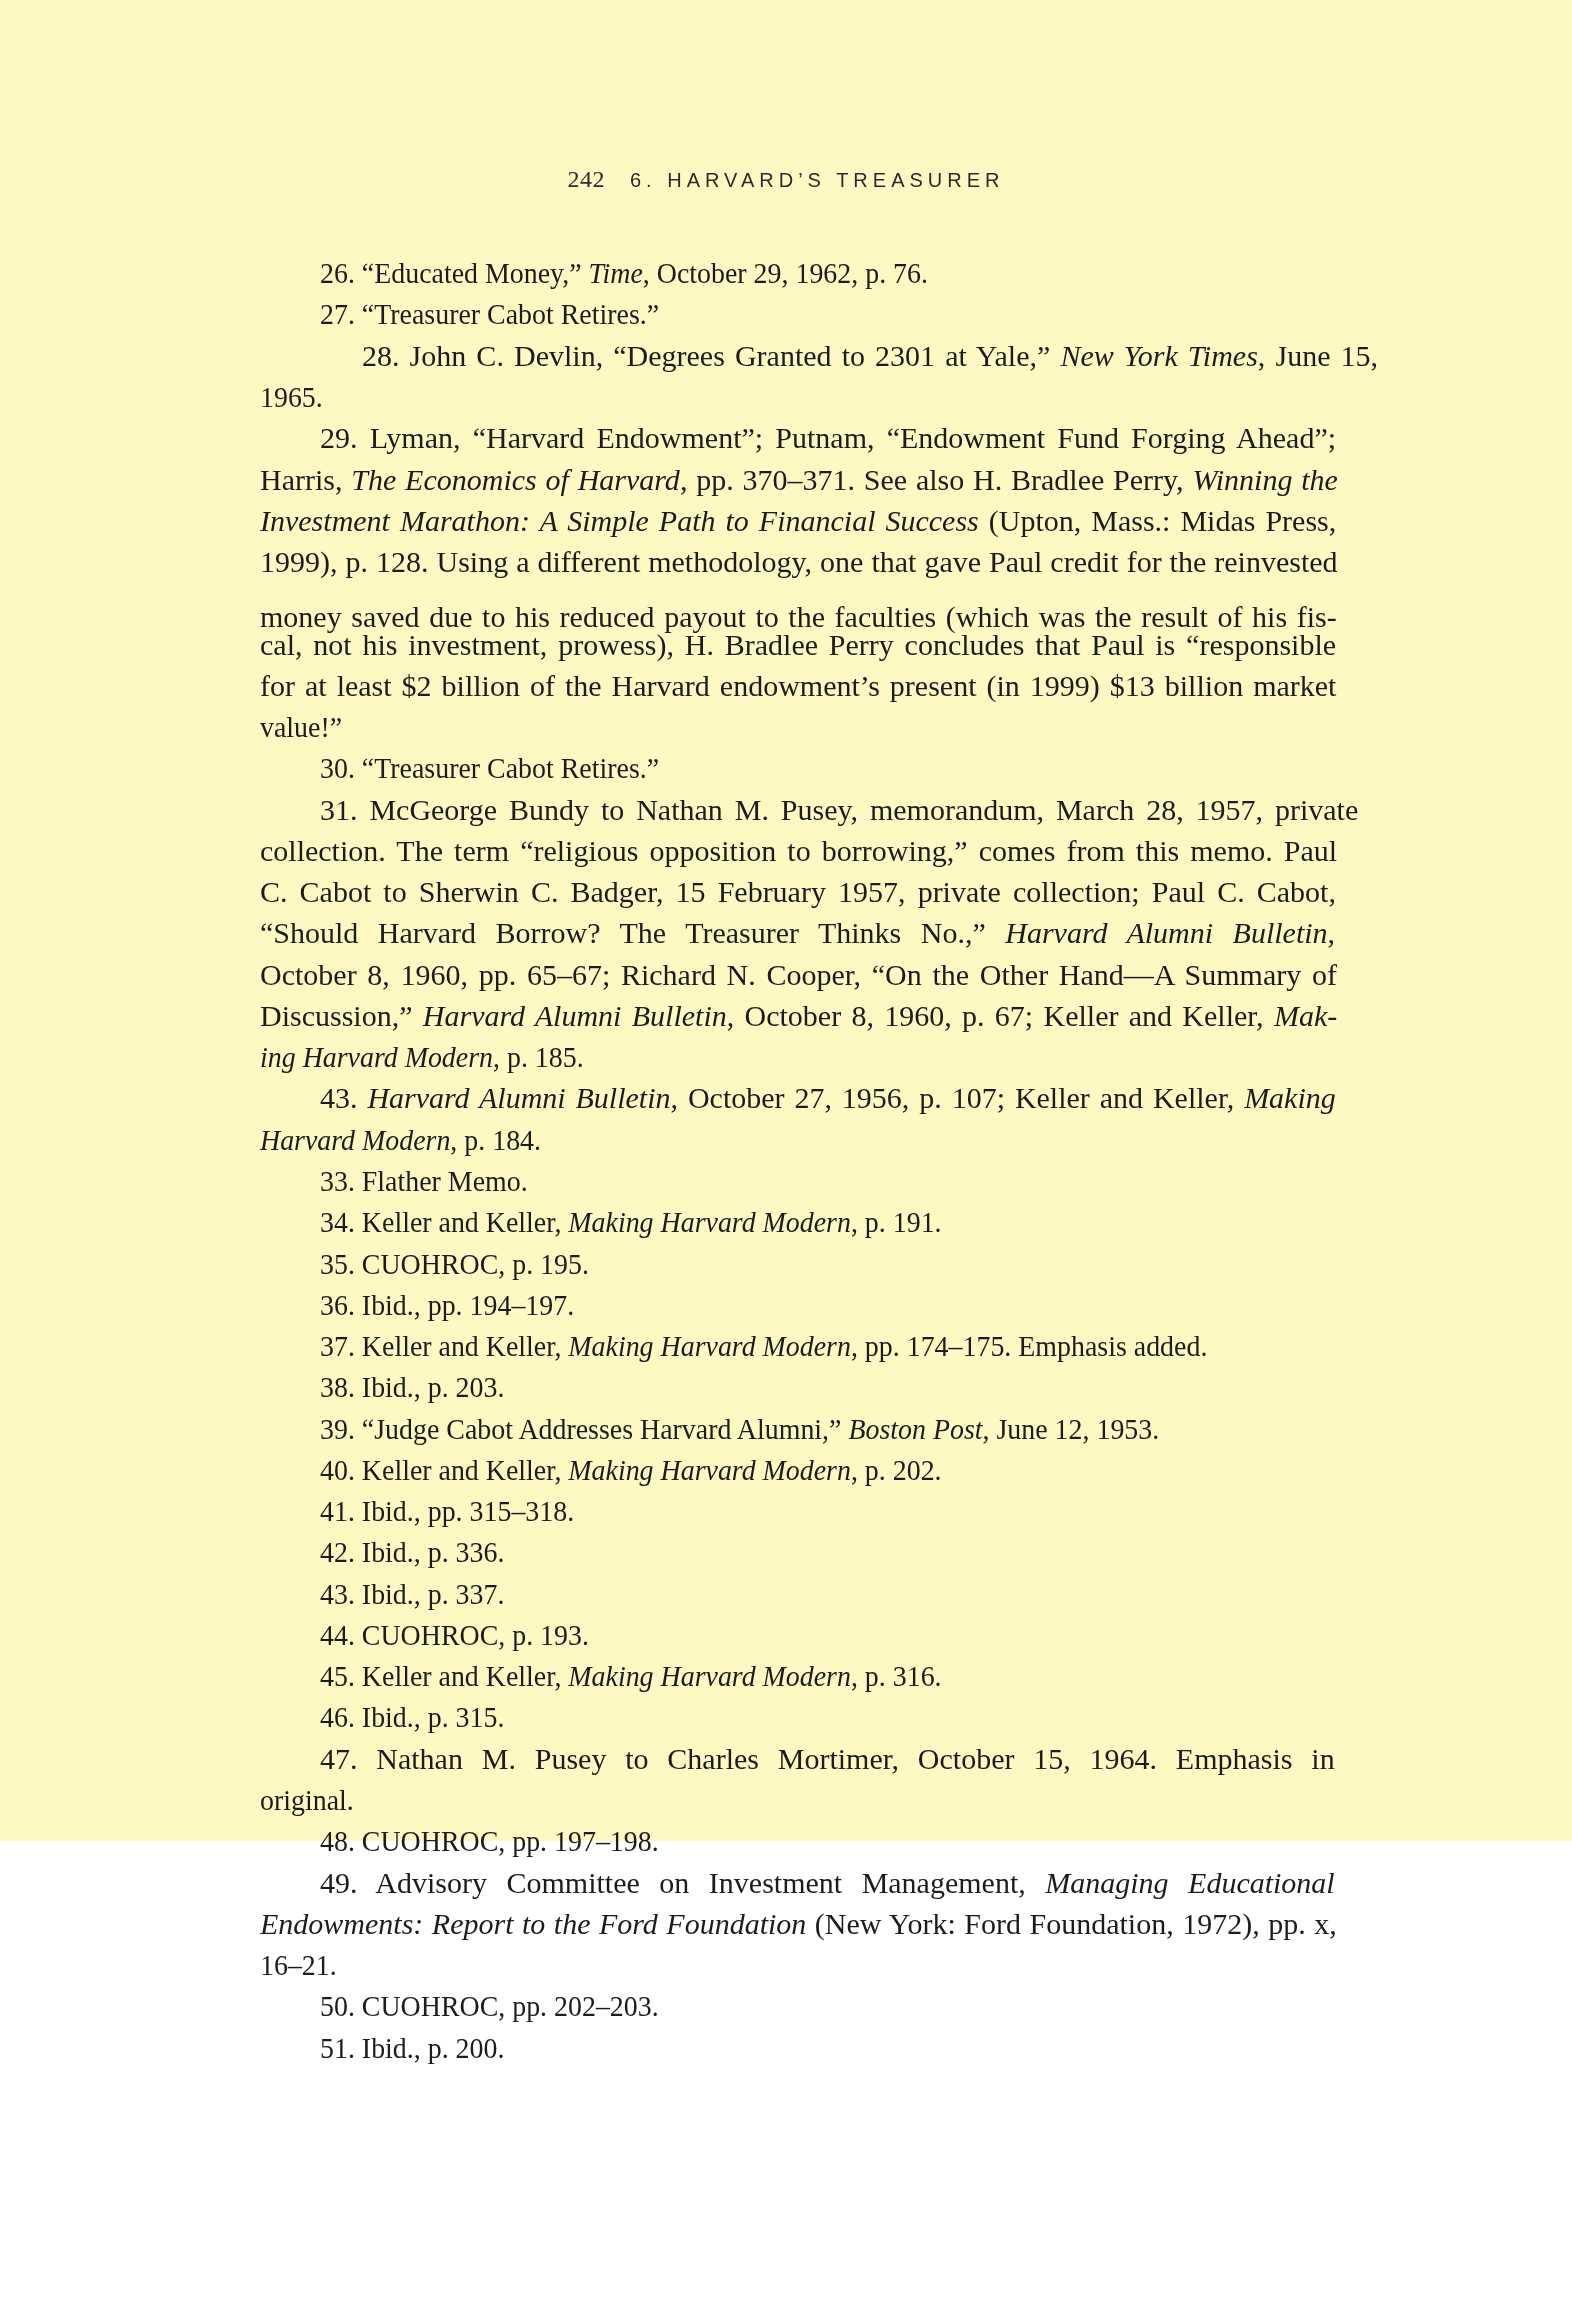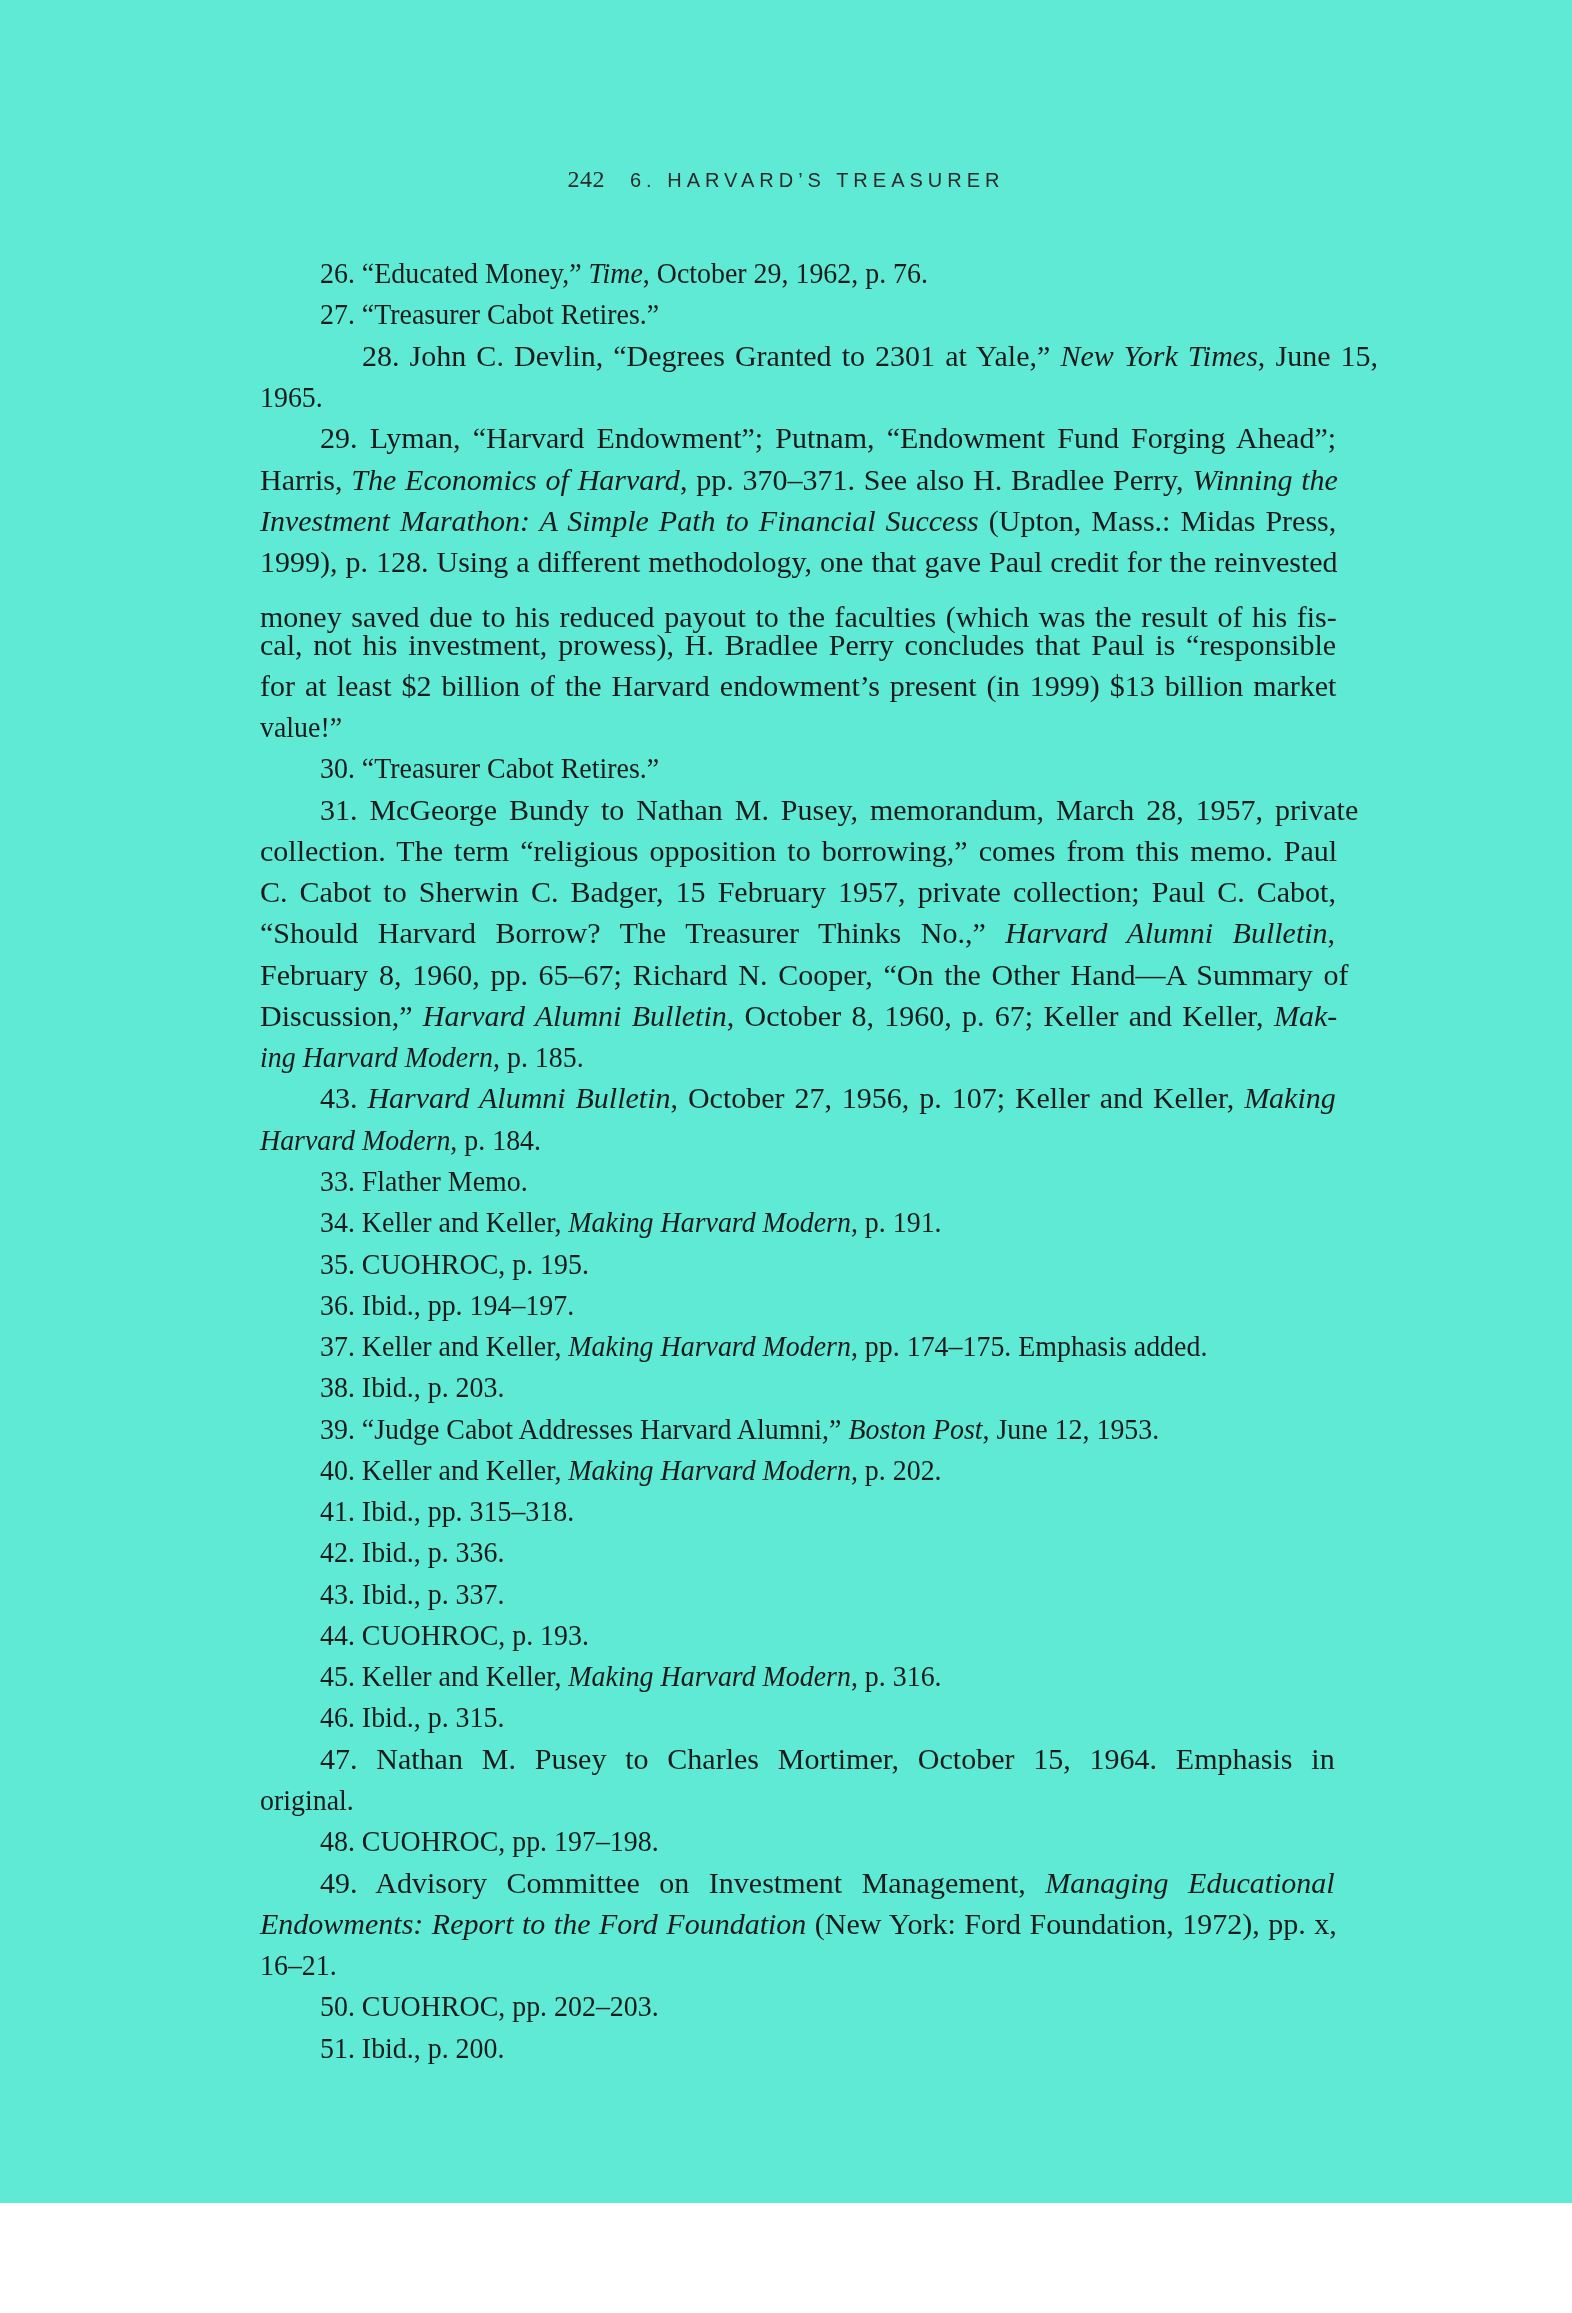--- a/index.html
+++ b/index.html
@@ -1,17 +1,17 @@
 <!DOCTYPE html>
 <html><head>
 <meta charset="utf-8">
 <style>
   html, body { margin: 0; padding: 0; background: #ffffff; }
   body { width: 1572px; height: 2313px; position: relative; overflow: hidden; }
-  .page { position: absolute; left: 0; top: 0; width: 1572px; height: 2203px; background: #5eead4; }
+  .page { position: absolute; left: 0; top: 0; width: 1572px; height: 1841px; background: #fef9c3; }
   .running-head {
     position: absolute; left: 0; width: 1572px; top: 166px; height: 32.5px;
     text-align: center; white-space: nowrap; color: #2b2b2b;
   }
   .running-head .folio {
     font-family: "Liberation Serif", serif; font-size: 24px; margin-right: 21px;
     letter-spacing: 0.5px;
   }
   .running-head .chapter {
     font-family: "Liberation Sans", sans-serif; font-size: 20px; letter-spacing: 5px;
@@ -57,21 +57,21 @@
         <div class="line" style="top: 710px; transform: scaleX(0.93);"><span class="seg">value!”</span></div>
       </div>
       <div>
         <div class="line indent" style="top: 751px; transform: scaleX(0.93);"><span class="seg">30. “Treasurer Cabot Retires.”</span></div>
       </div>
       <div>
         <div class="line indent" style="top: 793px; word-spacing: 4.4px;"><span class="seg">31. McGeorge Bundy to Nathan M. Pusey, memorandum, March 28, 1957, private</span></div>
         <div class="line" style="top: 834px; word-spacing: 3.6px;"><span class="seg">collection. The term “religious opposition to borrowing,” comes from this memo. Paul</span></div>
         <div class="line" style="top: 875px; word-spacing: 4.6px;"><span class="seg">C. Cabot to Sherwin C. Badger, 15 February 1957, private collection; Paul C. Cabot,</span></div>
         <div class="line" style="top: 916px; word-spacing: 12px;"><span class="seg">“Should Harvard Borrow? The Treasurer Thinks No.,” </span><span class="seg it">Harvard Alumni Bulletin</span><span class="seg">,</span></div>
-        <div class="line" style="top: 958px; word-spacing: 3.2px;"><span class="seg">February 8, 1960, pp. 65–67; Richard N. Cooper, “On the Other Hand—A Summary of</span></div>
+        <div class="line" style="top: 958px; word-spacing: 3.2px;"><span class="seg">October 8, 1960, pp. 65–67; Richard N. Cooper, “On the Other Hand—A Summary of</span></div>
         <div class="line" style="top: 999px; word-spacing: 2.8px;"><span class="seg">Discussion,” </span><span class="seg it">Harvard Alumni Bulletin</span><span class="seg">, October 8, 1960, p. 67; Keller and Keller, </span><span class="seg it">Mak-</span></div>
         <div class="line" style="top: 1040px; transform: scaleX(0.93);"><span class="seg it">ing Harvard Modern</span><span class="seg">, p. 185.</span></div>
       </div>
       <div>
         <div class="line indent" style="top: 1081px; word-spacing: 2.4px;"><span class="seg">43. </span><span class="seg it">Harvard Alumni Bulletin</span><span class="seg">, October 27, 1956, p. 107; Keller and Keller, </span><span class="seg it">Making</span></div>
         <div class="line" style="top: 1123px; transform: scaleX(0.93);"><span class="seg it">Harvard Modern</span><span class="seg">, p. 184.</span></div>
       </div>
       <div>
         <div class="line indent" style="top: 1164px; transform: scaleX(0.93);"><span class="seg">33. Flather Memo.</span></div>
       </div>

